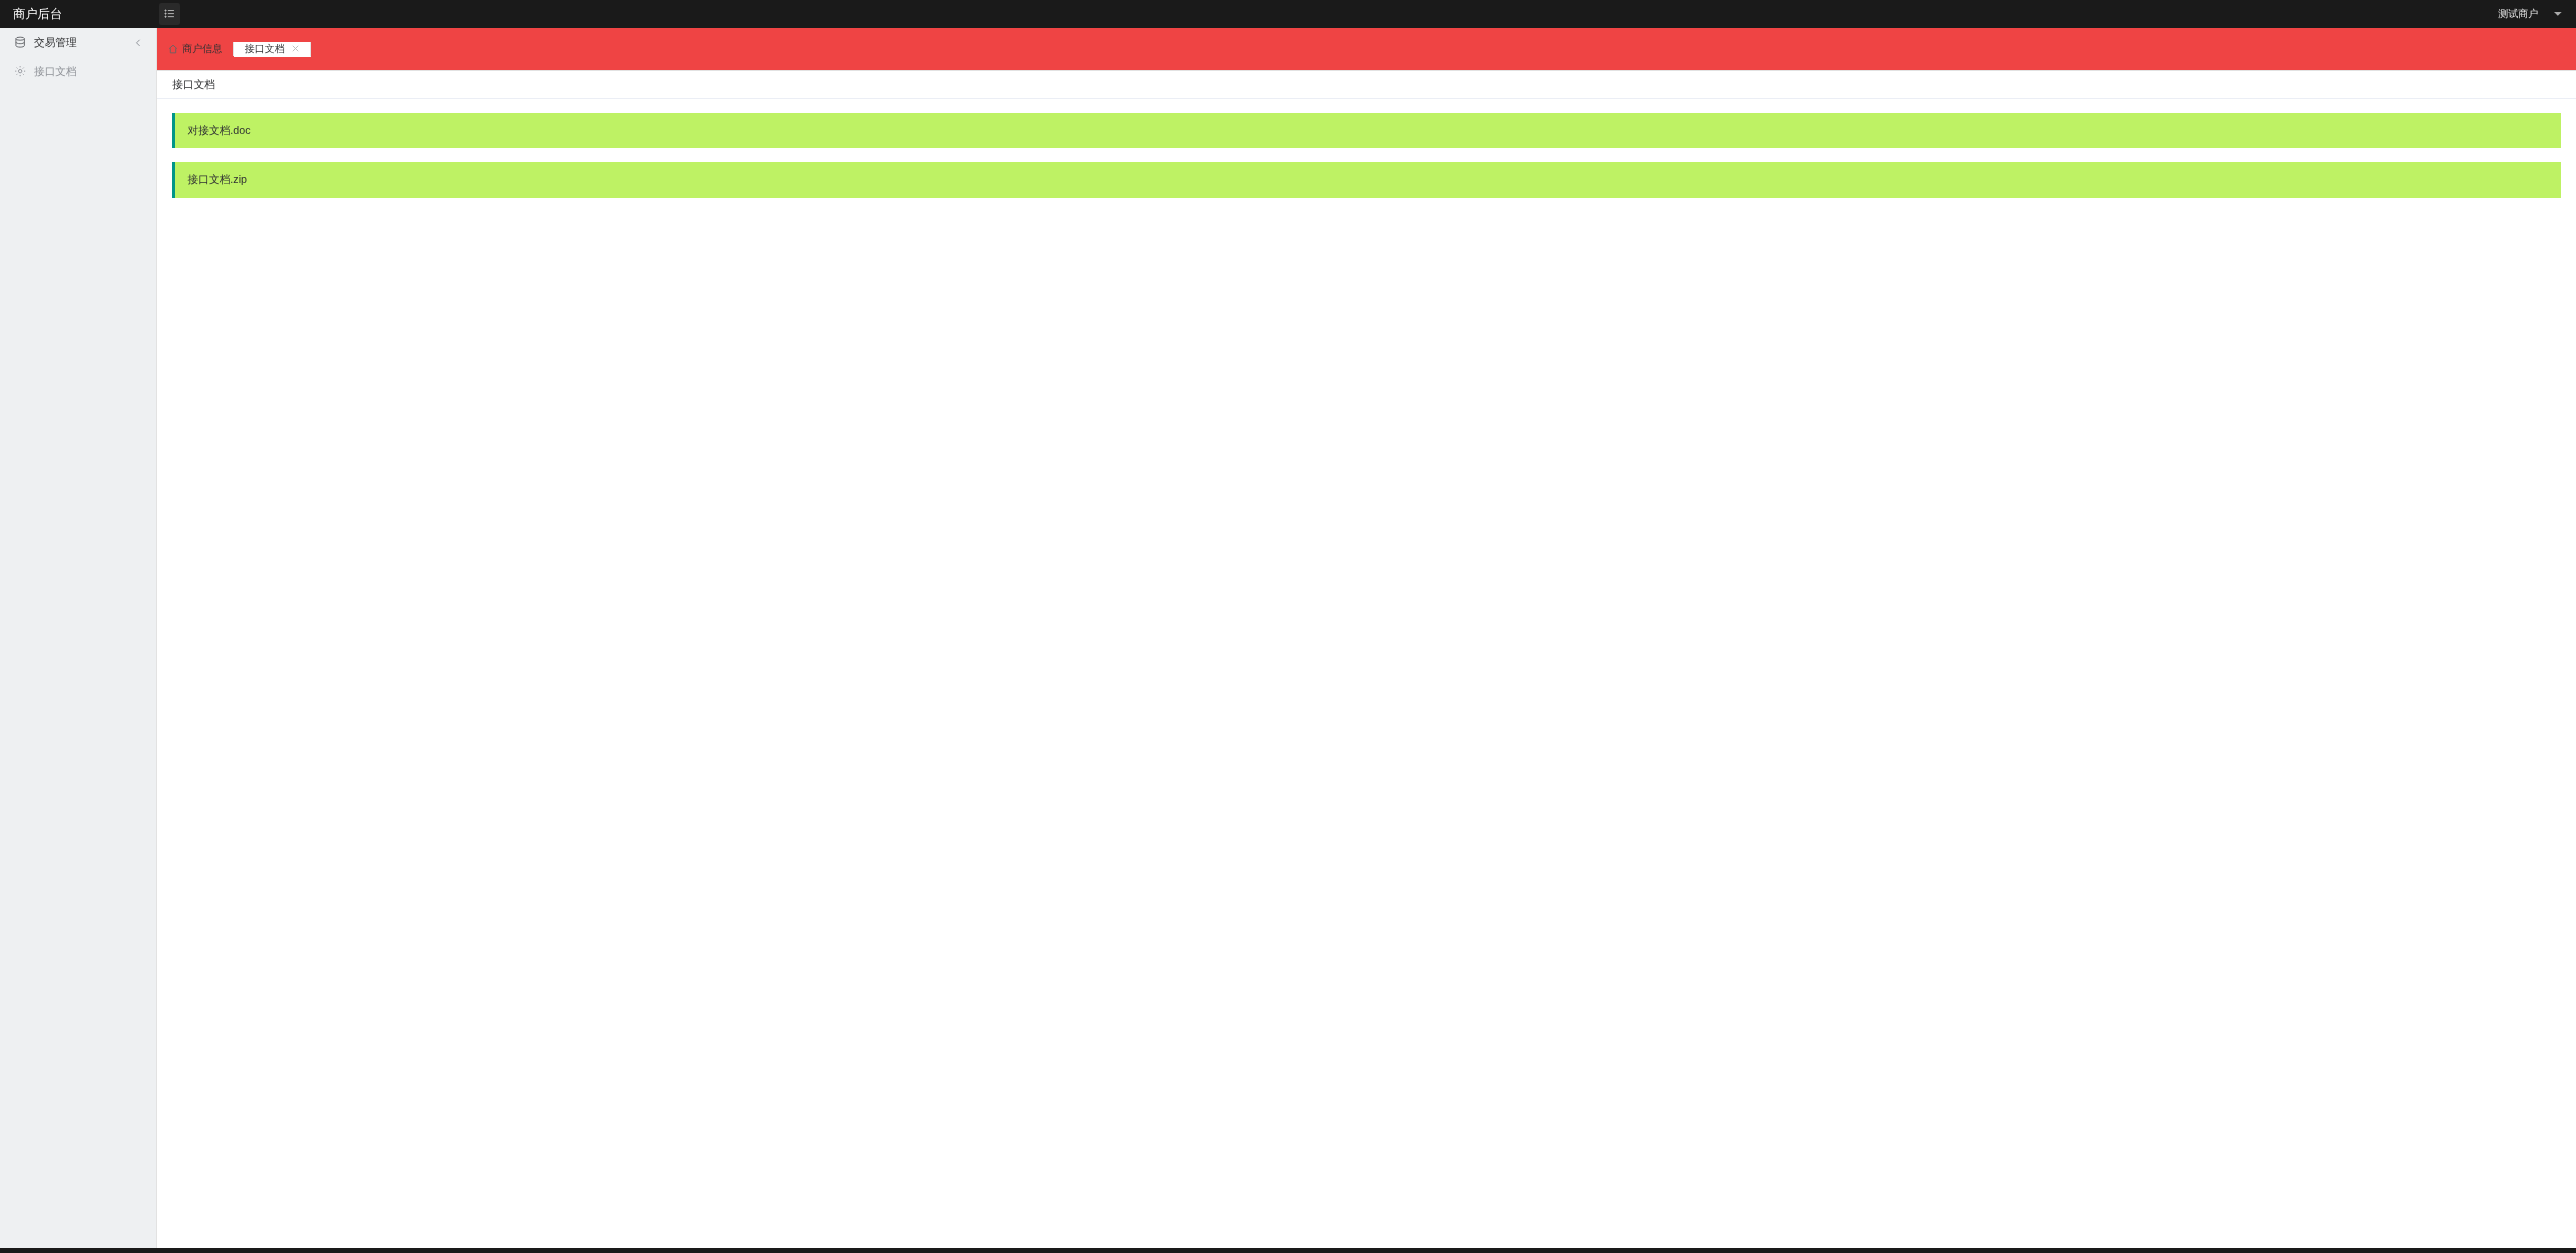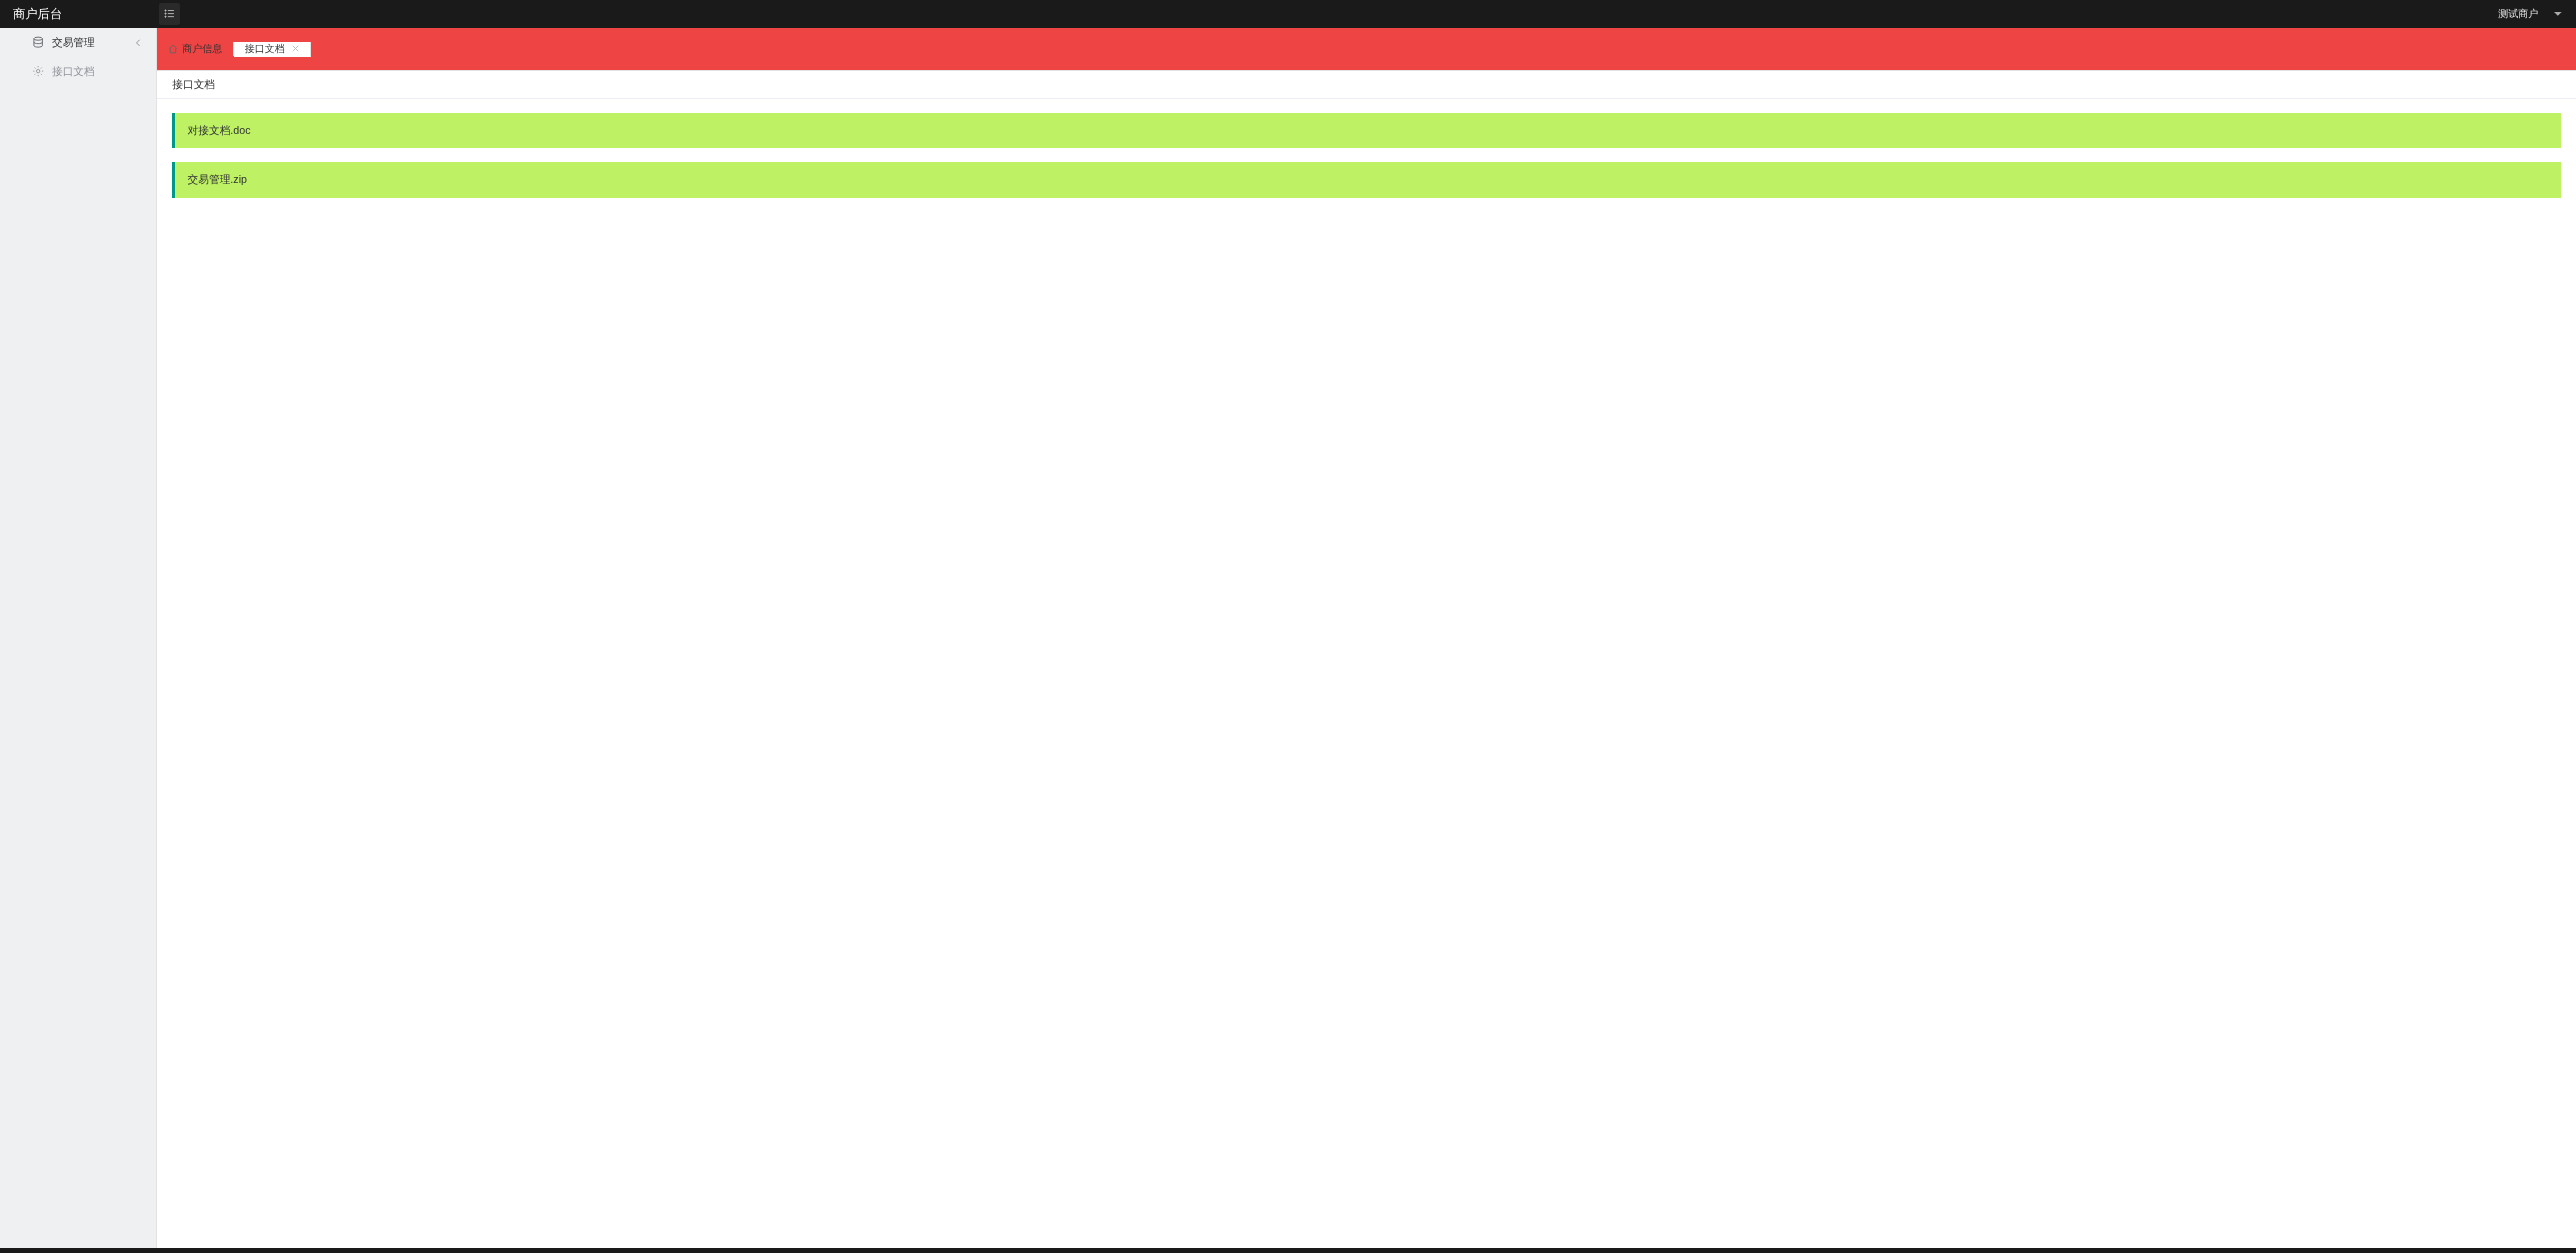--- a/index.html
+++ b/index.html
@@ -58,21 +58,21 @@
     }
     .sidebar {
       width: 157px;
       background: #eef0f2;
       border-right: 0.8px solid #e2e2e2;
     }
     .sidebar-item {
       height: 29px;
       display: flex;
       align-items: center;
-      padding: 0 32px;
+      padding: 0 14px;
       cursor: pointer;
       color: #303133;
       font-size: 10.7px;
       position: relative;
     }
     .sidebar-item.muted {
       color: #909399;
     }
     .sidebar-item .icon {
       width: 12.3px;
@@ -252,21 +252,21 @@
       <div class="page-title">
         <span>接口文档</span>
       </div>
       <div class="page-body">
 
         <div class="file-item">
           <span>对接文档.doc</span>
         </div>
 
         <div class="file-item">
-          <span>交易管理.zip</span>
+          <span>接口文档.zip</span>
         </div>
 
       </div>
     </div>
   </div>
 </div>
 
 <div class="footer-strip"></div>
 
 

